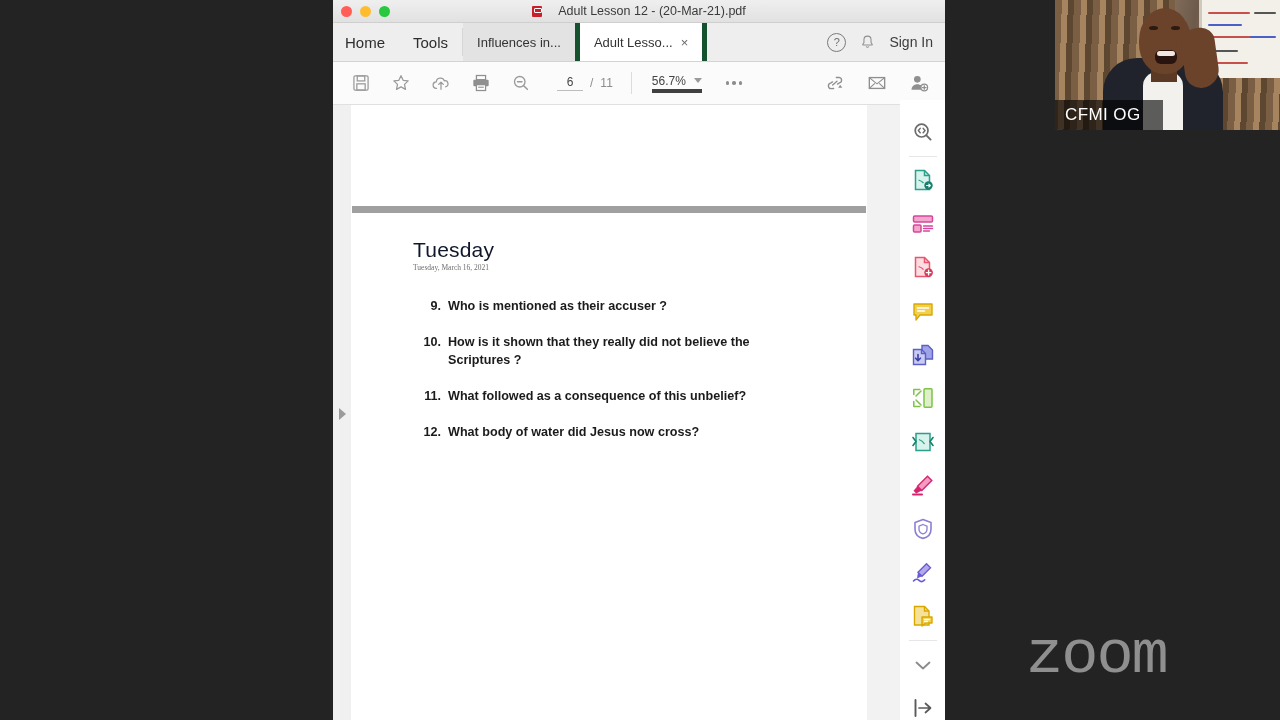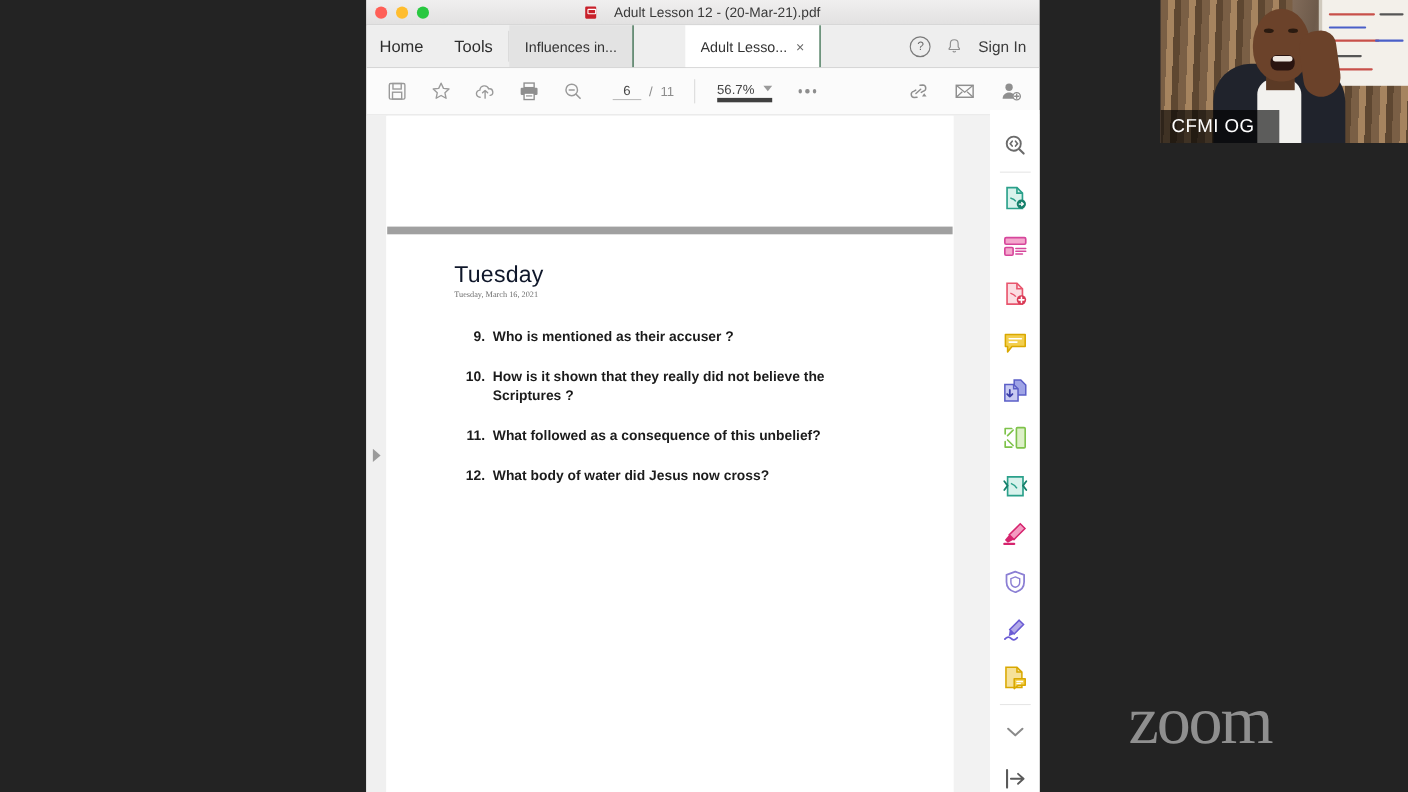--- a/index.html
+++ b/index.html
@@ -48,25 +48,25 @@
   }
   .menu-item {
     display: flex; align-items: center; padding: 0 14px;
     font-size: 15px; color: #2d2d2d;
   }
   .menu-item:first-child { padding-left: 12px; }
   .menu-sep { width: 1px; background: #d6d6d6; margin: 5px 0; }
   .tab {
     display: flex; align-items: center; gap: 8px;
     padding: 0 14px; font-size: 13px; color: #333;
-    border-right: 1px solid #14532d;
+    border-right: 5px solid #14532d;
     max-width: 150px;
   }
   .tab.inactive { background: #e3e3e3; }
-  .tab.active { background: #ffffff; margin-left: 47px; }
+  .tab.active { background: #ffffff; }
   .tab-label { white-space: nowrap; overflow: hidden; }
   .tab-close { font-size: 13px; color: #6a6a6a; line-height: 1; }
   .tabrow-right {
     margin-left: auto; display: flex; align-items: center; gap: 13px;
     padding-right: 12px;
   }
   .help-circle {
     width: 17px; height: 17px; border-radius: 50%;
     border: 1.4px solid #7a7a7a; color: #6e6e6e;
     font-size: 11px; display: flex; align-items: center; justify-content: center;
@@ -209,21 +209,21 @@
   .wc-label {
     position:absolute; left:0; bottom:0; height:30px; min-width:88px;
     background:rgba(0,0,0,.62); display:flex; align-items:center;
     padding:0 10px; color:#fff; font-size:17px; letter-spacing:.4px;
   }
 
   
   .zoom-wm {
     position:absolute; left:1026px; top:620px;
     font-size: 62px; color:#8f8f8f; letter-spacing:-2px;
-    font-family:Liberation Serif, serif; font-weight:400;
+    font-family:Liberation Mono, monospace; font-weight:400;
   }
 </style>
 </head>
 <body>
 
 <div id="root">
 
   <div class="acro-window">
 
     <div class="titlebar">

